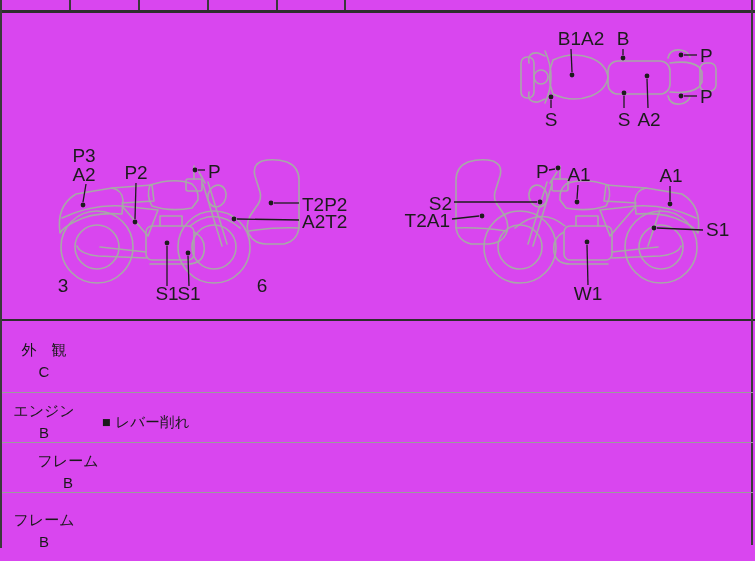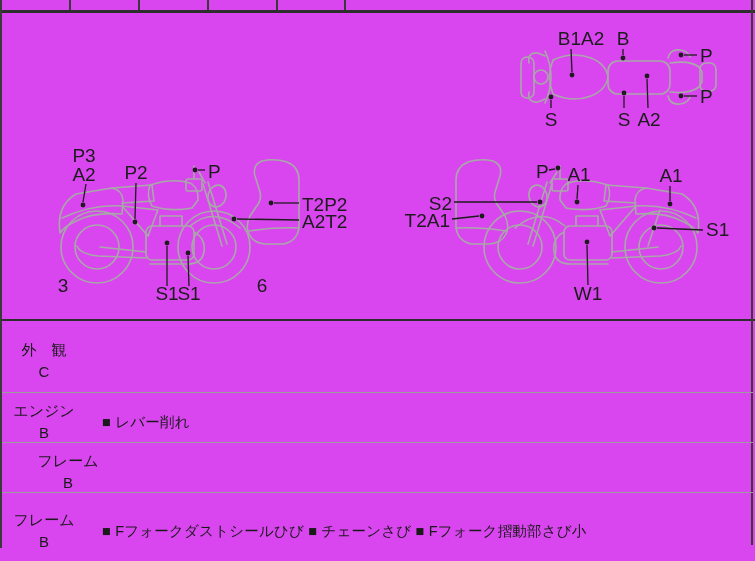--- a/index.html
+++ b/index.html
@@ -219,17 +219,16 @@
         <span>フレーム</span>
         <span class="grade">B</span>
       </div>
     </div>
 
     <div class="row">
       <div class="cat">
         <span>フレーム</span>
         <span class="grade">B</span>
       </div>
-      <div class="items">■ Fフォークダストシールひび  ■ チェーンさび  ■ Fフォーク摺動部さび小</div>
     </div>
   </div>
 
 </div>
 
 </body></html>

